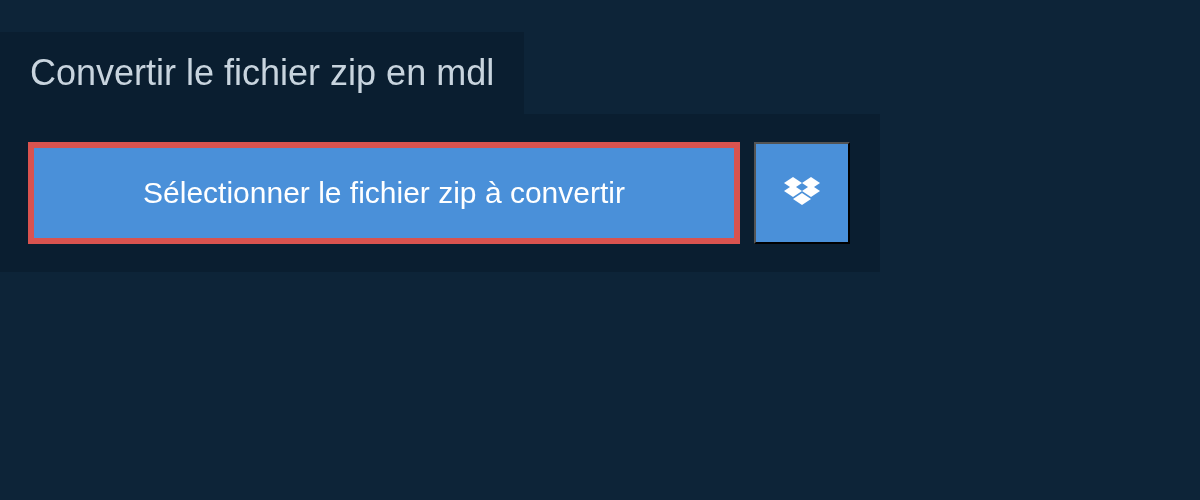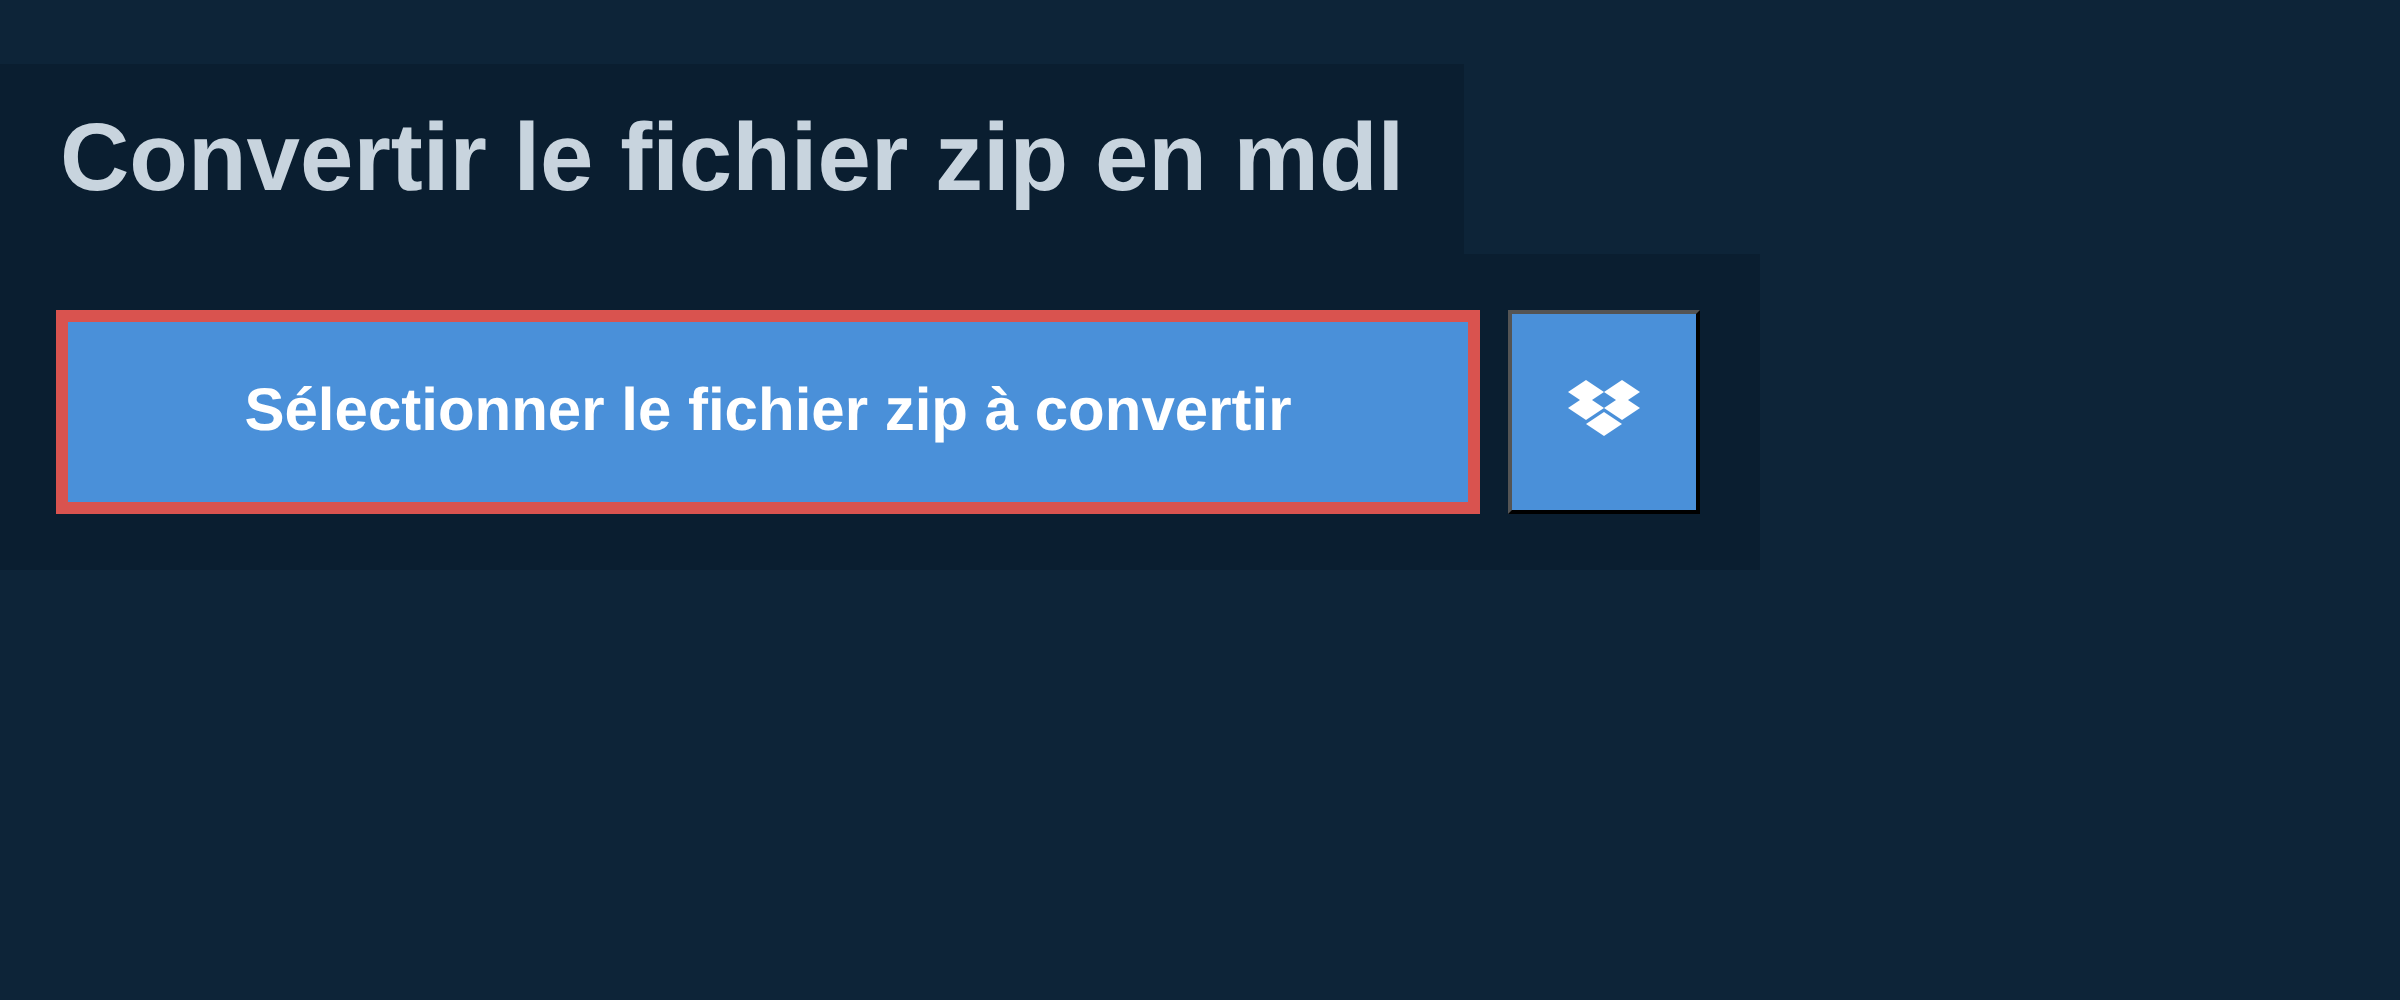--- a/index.html
+++ b/index.html
@@ -16,39 +16,39 @@
     }
     .header-tab {
       display: inline-block;
       background-color: #0a1e30;
       padding: 20px 30px;
       margin-top: 32px;
       margin-left: 0;
     }
     .header-title {
       color: #c8d4de;
-      font-size: 48px;
-      font-weight: 700;
+      font-size: 36px;
+      font-weight: 400;
     }
     .panel {
       background-color: #0a1e30;
       margin-top: 0;
       padding: 28px 28px 28px 28px;
       width: 880px;
     }
     .button-row {
       display: flex;
       gap: 14px;
     }
     .select-button {
       background-color: #4a90d9;
       border: 6px solid #d9534f;
       color: #ffffff;
       font-size: 30px;
-      font-weight: 700;
+      font-weight: 400;
       padding: 28px 16px;
       cursor: pointer;
       text-align: center;
       flex: 0 0 auto;
       width: 712px;
     }
     .dropbox-button {
       background-color: #4a90d9;
       width: 96px;
       display: flex;

